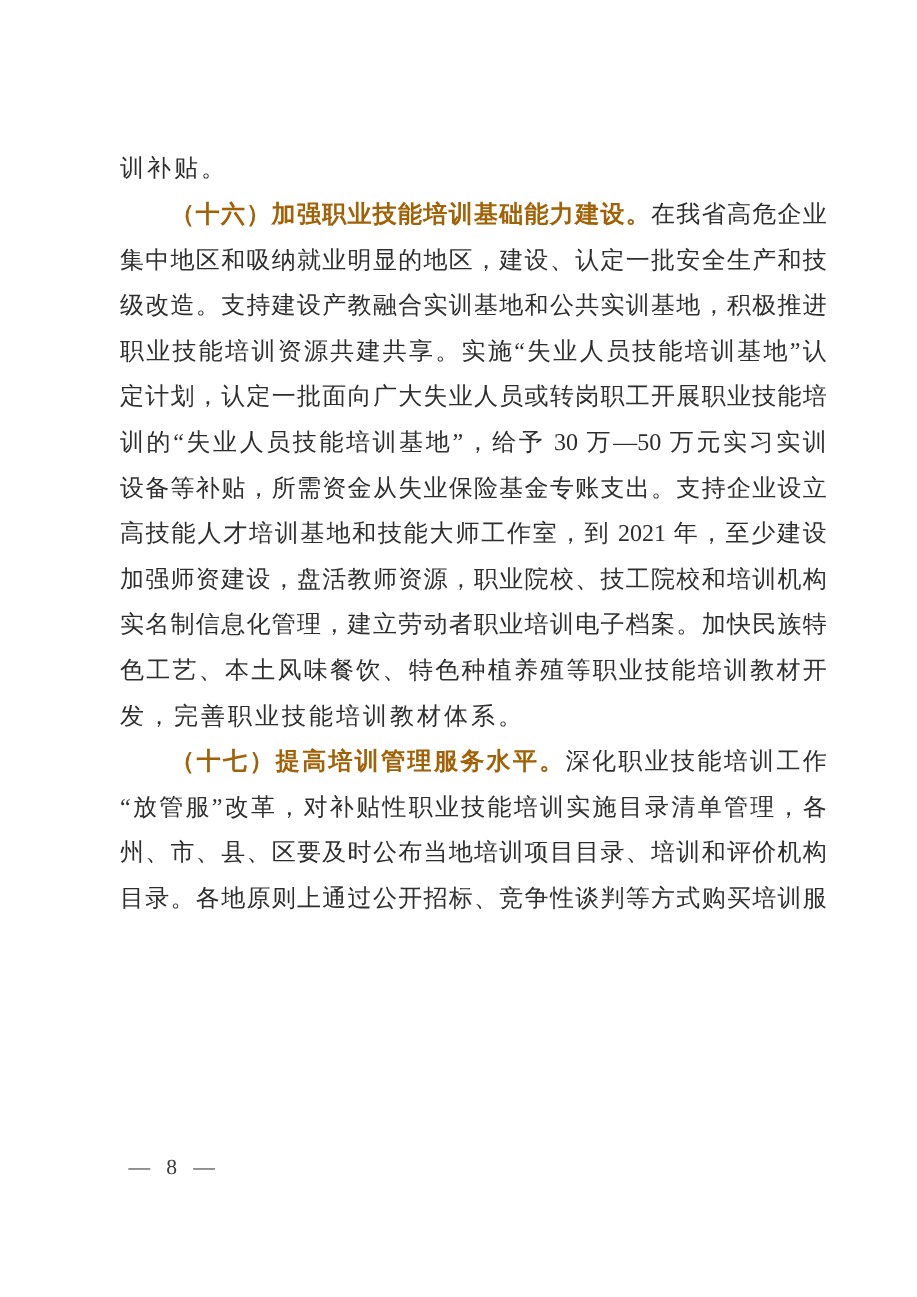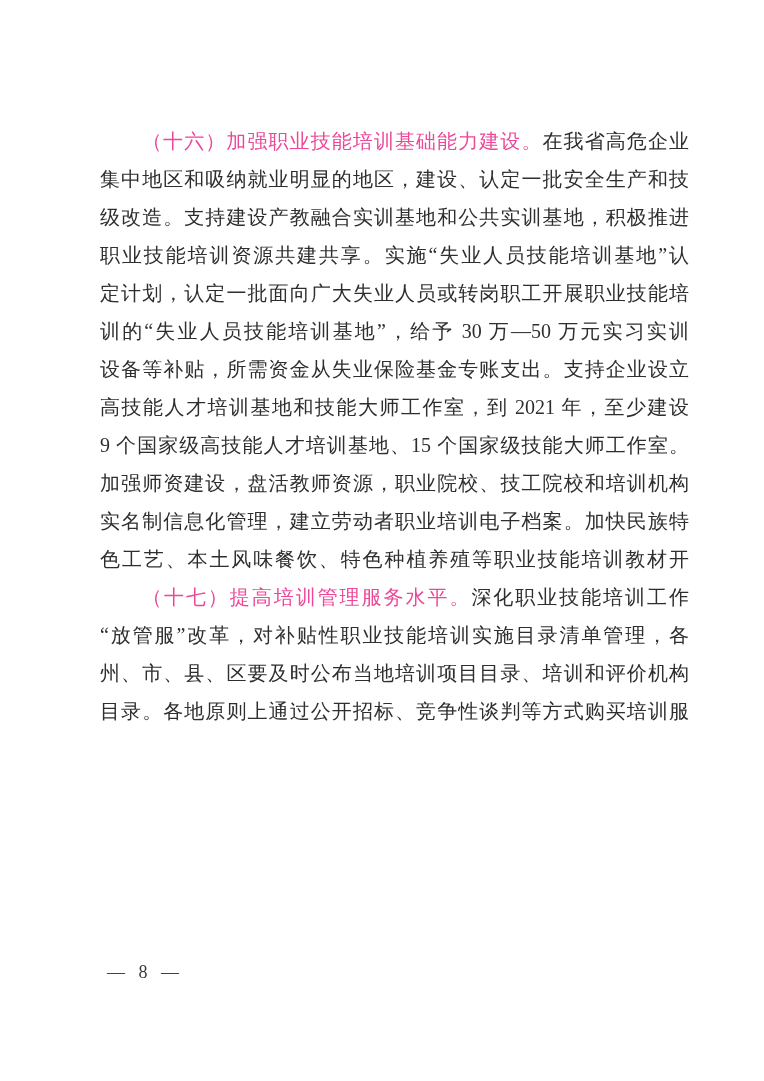--- a/index.html
+++ b/index.html
@@ -36,51 +36,52 @@
     text-align-last: left;
     letter-spacing: 2.5px;
   }
   .line.indent {
     text-indent: 42px;
   }
   .seg {
     font-weight: 400;
   }
   .seg.bold {
-    font-weight: 400;
-    color: #ec4899;
+    font-weight: 700;
+    color: #a16207;
   }
   .footer {
     position: absolute;
     left: 107px;
     top: 954px;
     height: 36px;
     line-height: 36px;
     font-size: 18px;
     word-spacing: 7px;
     letter-spacing: 1px;
     color: #3a3a3a;
   }
 </style>
 </head>
 <body>
 
 <div class="page">
   <div class="textblock">
+      <div class="line noj"><span class="seg">训补贴。</span></div>
       <div class="line indent"><span class="seg bold">（十六）加强职业技能培训基础能力建设。</span><span class="seg">在我省高危企业</span></div>
       <div class="line"><span class="seg">集中地区和吸纳就业明显的地区，建设、认定一批安全生产和技</span></div>
       <div class="line"><span class="seg">级改造。支持建设产教融合实训基地和公共实训基地，积极推进</span></div>
       <div class="line"><span class="seg">职业技能培训资源共建共享。实施“失业人员技能培训基地”认</span></div>
       <div class="line"><span class="seg">定计划，认定一批面向广大失业人员或转岗职工开展职业技能培</span></div>
       <div class="line"><span class="seg">训的“失业人员技能培训基地”，给予 30 万—50 万元实习实训</span></div>
       <div class="line"><span class="seg">设备等补贴，所需资金从失业保险基金专账支出。支持企业设立</span></div>
       <div class="line"><span class="seg">高技能人才培训基地和技能大师工作室，到 2021 年，至少建设</span></div>
-      <div class="line"><span class="seg">9 个国家级高技能人才培训基地、15 个国家级技能大师工作室。</span></div>
       <div class="line"><span class="seg">加强师资建设，盘活教师资源，职业院校、技工院校和培训机构</span></div>
       <div class="line"><span class="seg">实名制信息化管理，建立劳动者职业培训电子档案。加快民族特</span></div>
       <div class="line"><span class="seg">色工艺、本土风味餐饮、特色种植养殖等职业技能培训教材开</span></div>
+      <div class="line noj"><span class="seg">发，完善职业技能培训教材体系。</span></div>
       <div class="line indent"><span class="seg bold">（十七）提高培训管理服务水平。</span><span class="seg">深化职业技能培训工作</span></div>
       <div class="line"><span class="seg">“放管服”改革，对补贴性职业技能培训实施目录清单管理，各</span></div>
       <div class="line"><span class="seg">州、市、县、区要及时公布当地培训项目目录、培训和评价机构</span></div>
       <div class="line"><span class="seg">目录。各地原则上通过公开招标、竞争性谈判等方式购买培训服</span></div>
     </div>
   <div class="footer">— 8 —</div>
 </div>
 
 </body></html>

